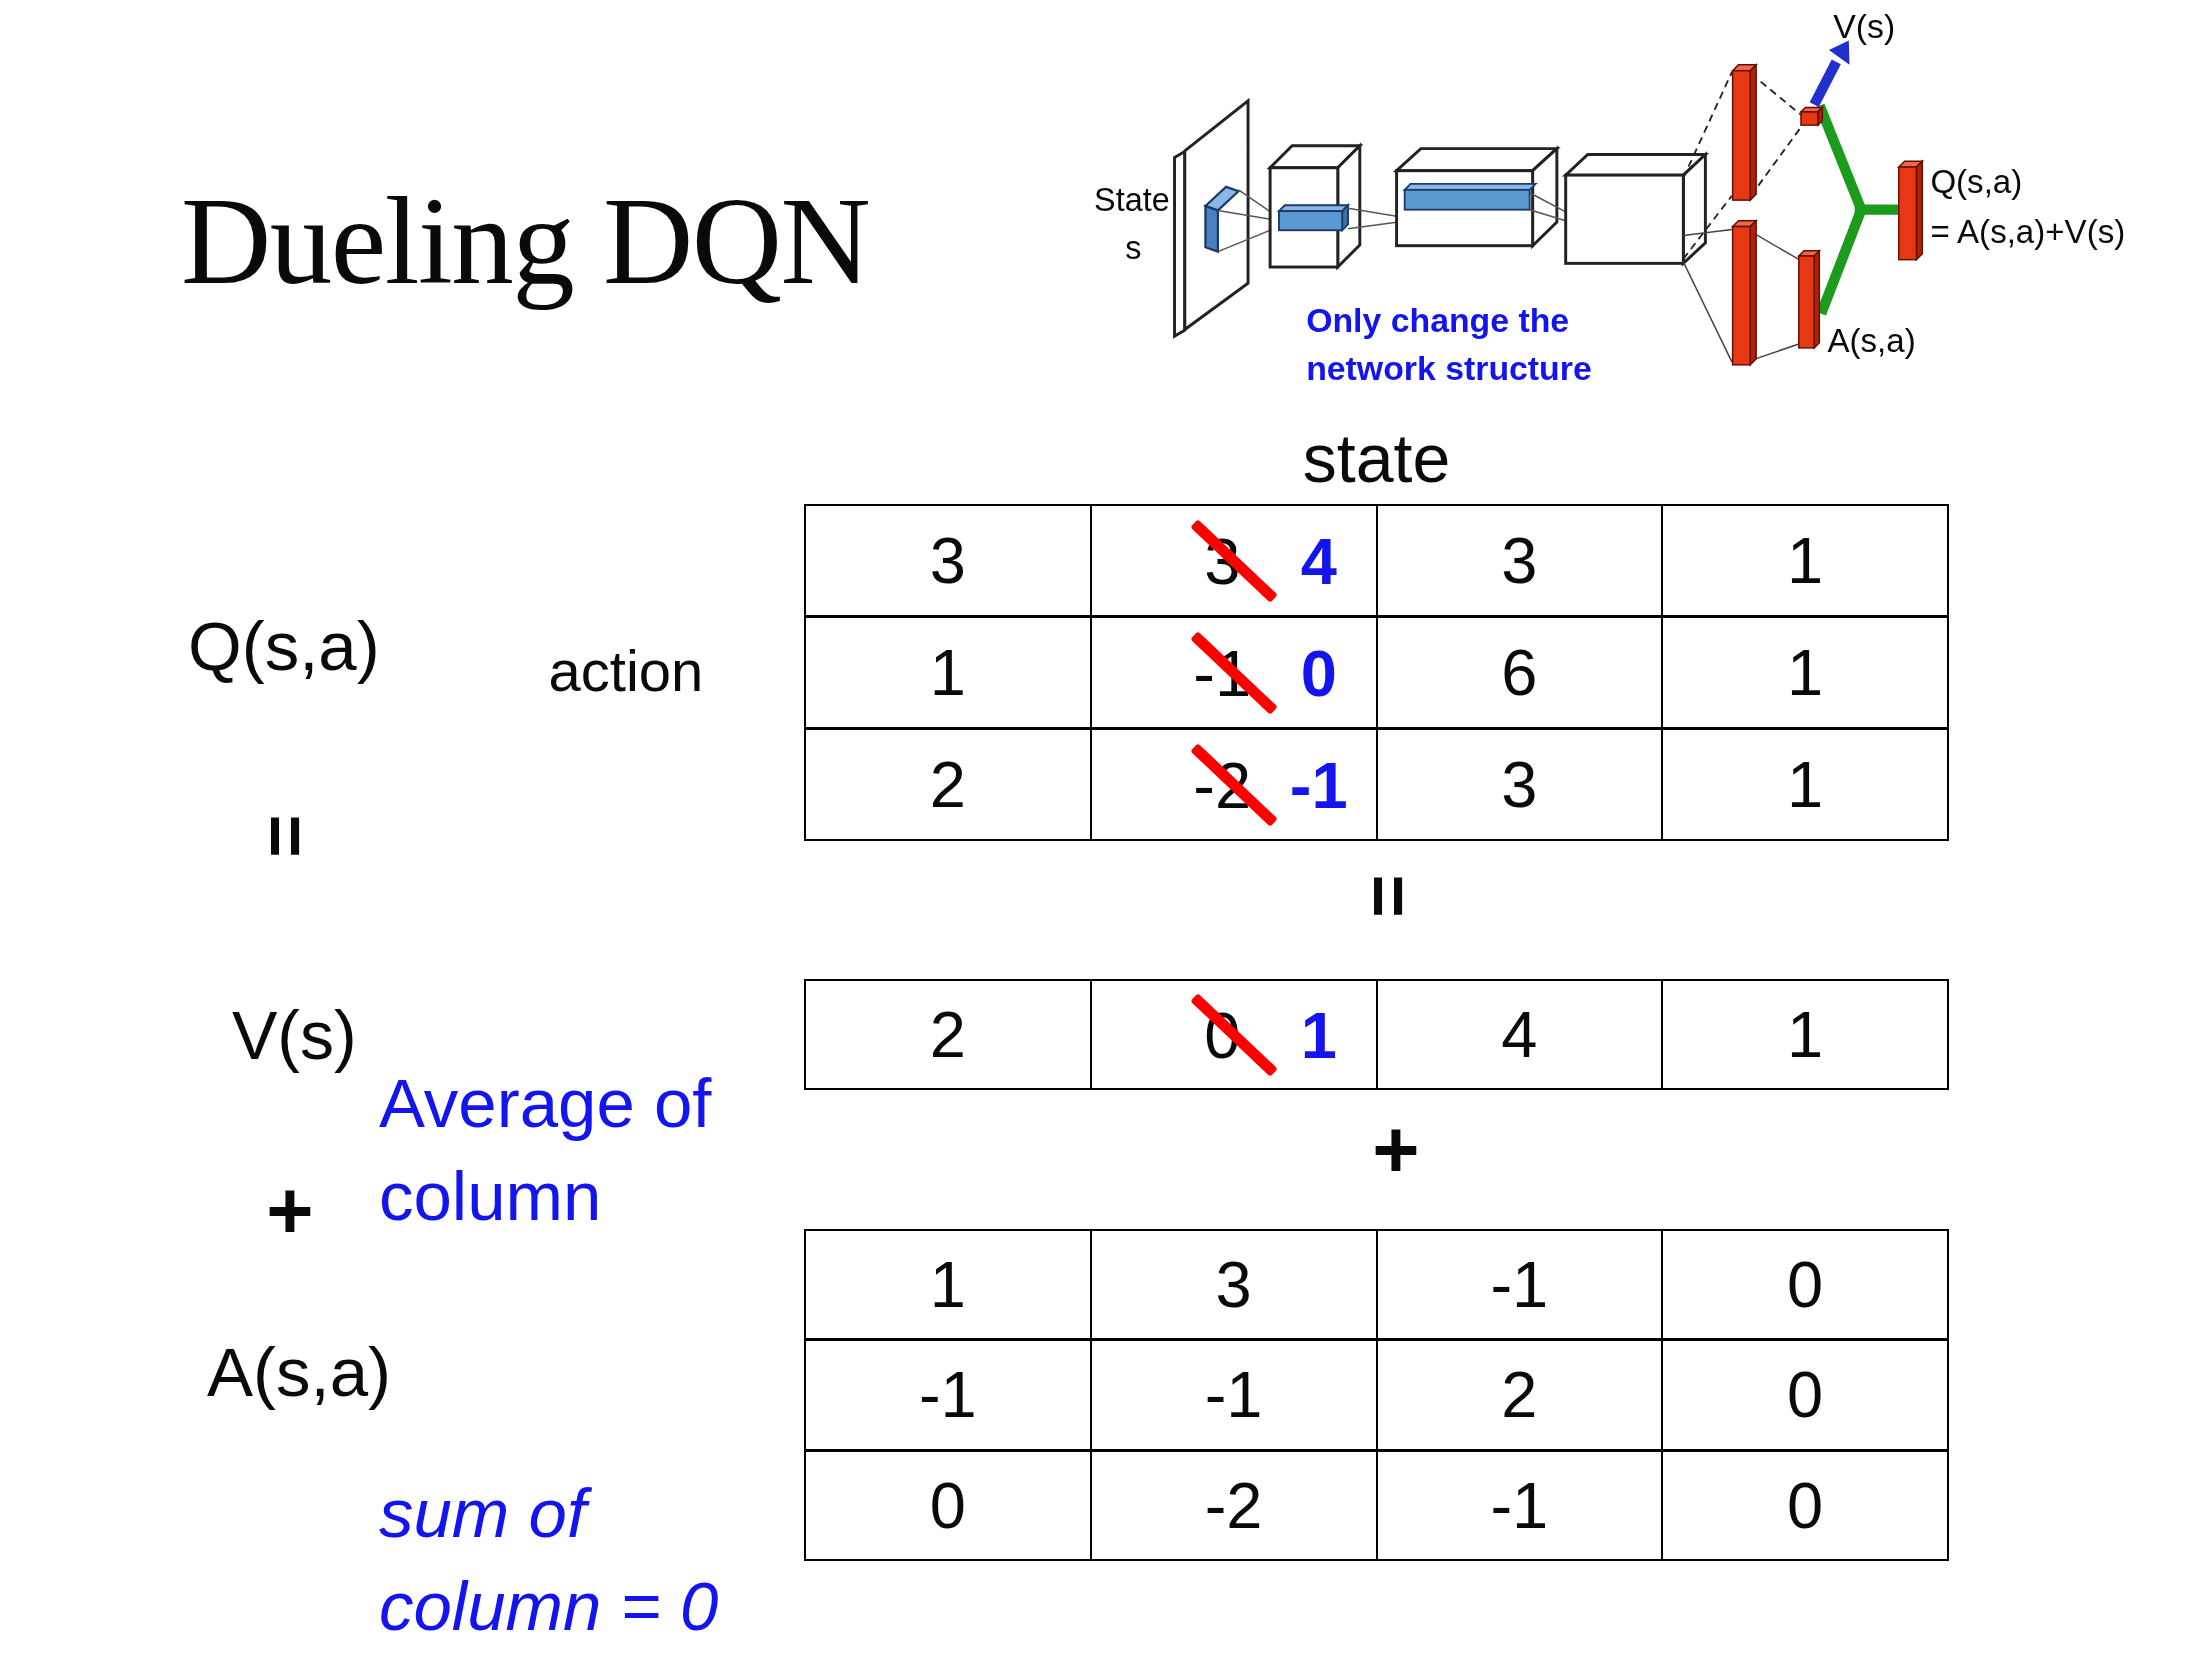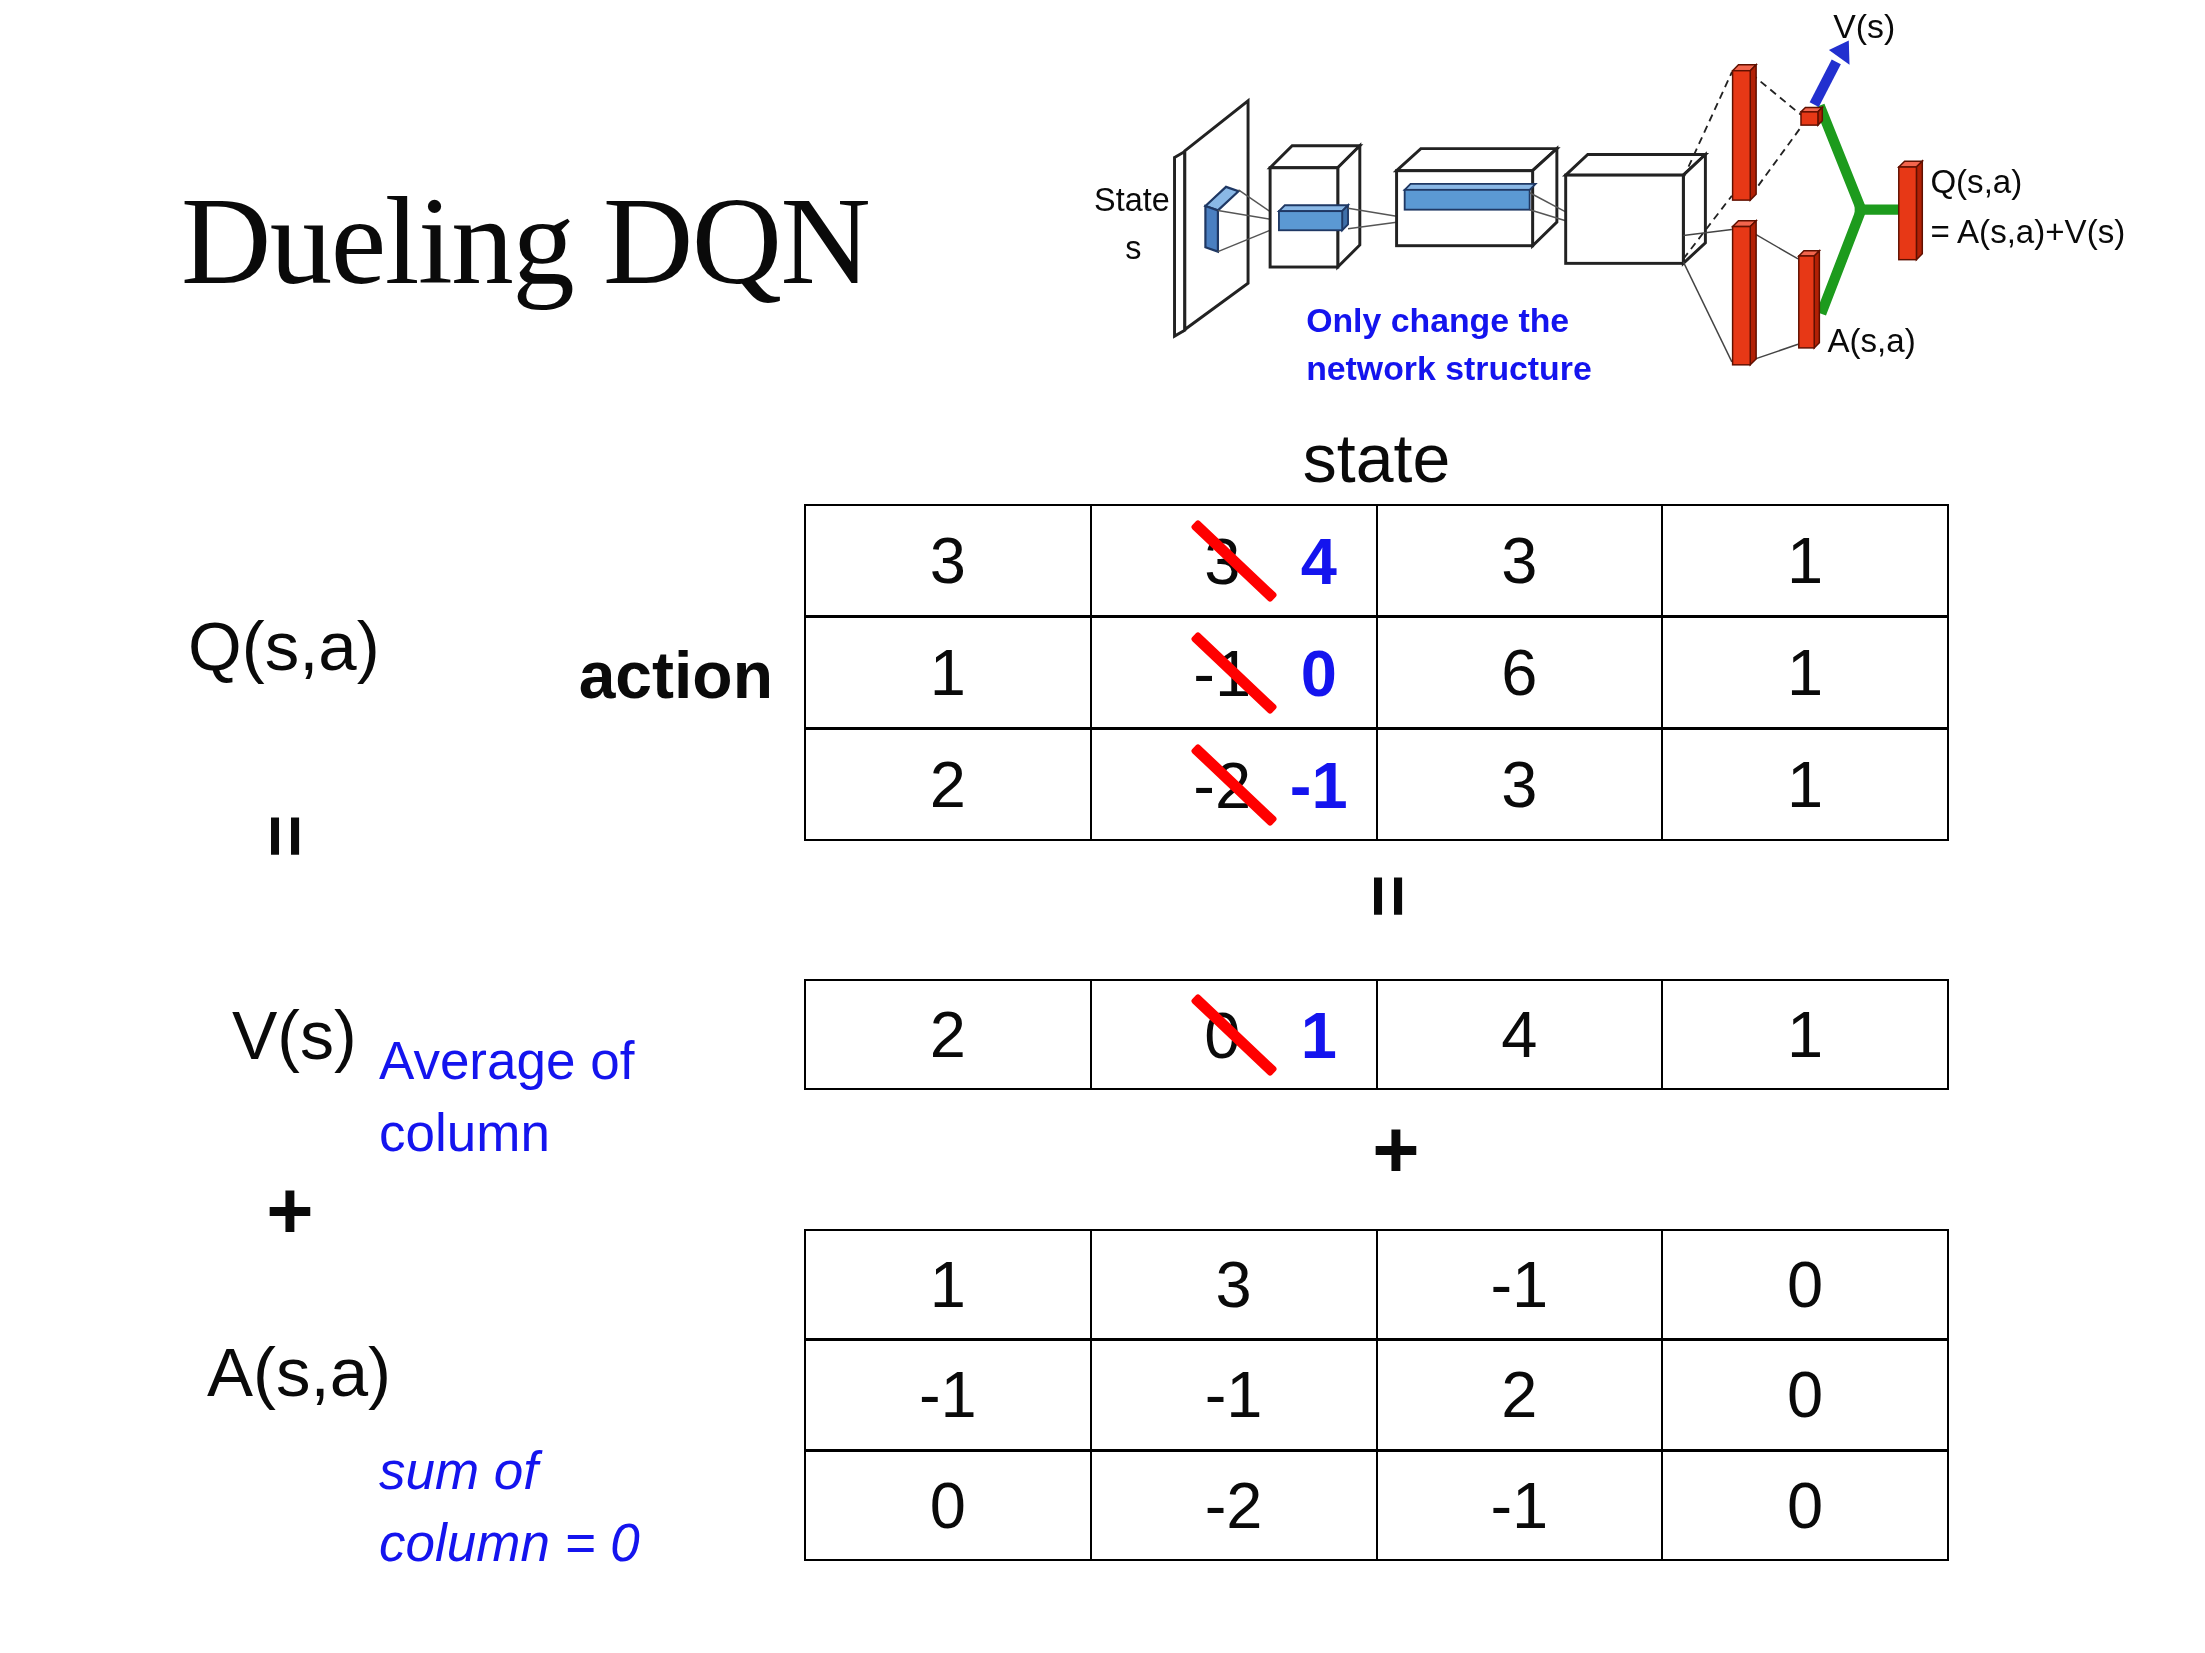--- a/index.html
+++ b/index.html
@@ -3,25 +3,25 @@
 <meta charset="utf-8">
 <style>
   html,body{margin:0;padding:0;background:#ffffff;width:2205px;height:1654px;position:relative;
             font-family:"Liberation Sans", sans-serif;color:#0a0a0a;overflow:hidden;}
   .abs{position:absolute;}
   
   #title{left:181px;top:179px;font-size:125px;line-height:1;letter-spacing:-1.5px;color:#0a0a0a;font-family:Liberation Serif, serif;}
   
   .lbl{line-height:1;white-space:nowrap;}
   #q-label{left:188px;top:612px;font-size:69px;}
-  #action-label{left:479px;top:642px;width:294px;text-align:right;font-size:66px;font-weight:bold;}
+  #action-label{left:479px;top:642px;width:294px;text-align:center;font-size:58px;}
   #state-label{left:804px;top:424px;width:1145px;text-align:center;font-size:68px;}
   #v-label{left:232px;top:1001px;font-size:68px;}
   #a-label{left:207px;top:1338px;font-size:69px;}
-  .bluenote{color:#1414ee;font-size:53px;line-height:1.35;white-space:pre-line;font-weight:500;}
+  .bluenote{color:#1414ee;font-size:69px;line-height:1.35;white-space:pre-line;font-weight:500;margin-top:32px;}
   #avg-note{left:379px;top:1025px;}
   #sum-note{left:379px;top:1435px;font-style:italic;}
   
   .op{width:74px;height:74px;display:flex;align-items:center;justify-content:center;line-height:1;}
   .rot90{transform:rotate(90deg);font-size:74px;font-weight:700;}
   .plus{font-size:81px;font-weight:600;}
   #eq-left{left:248px;top:799px;}
   #eq-mid{left:1351px;top:859px;}
   #plus-left{left:253px;top:1173px;}
   #plus-mid{left:1359px;top:1112px;}

